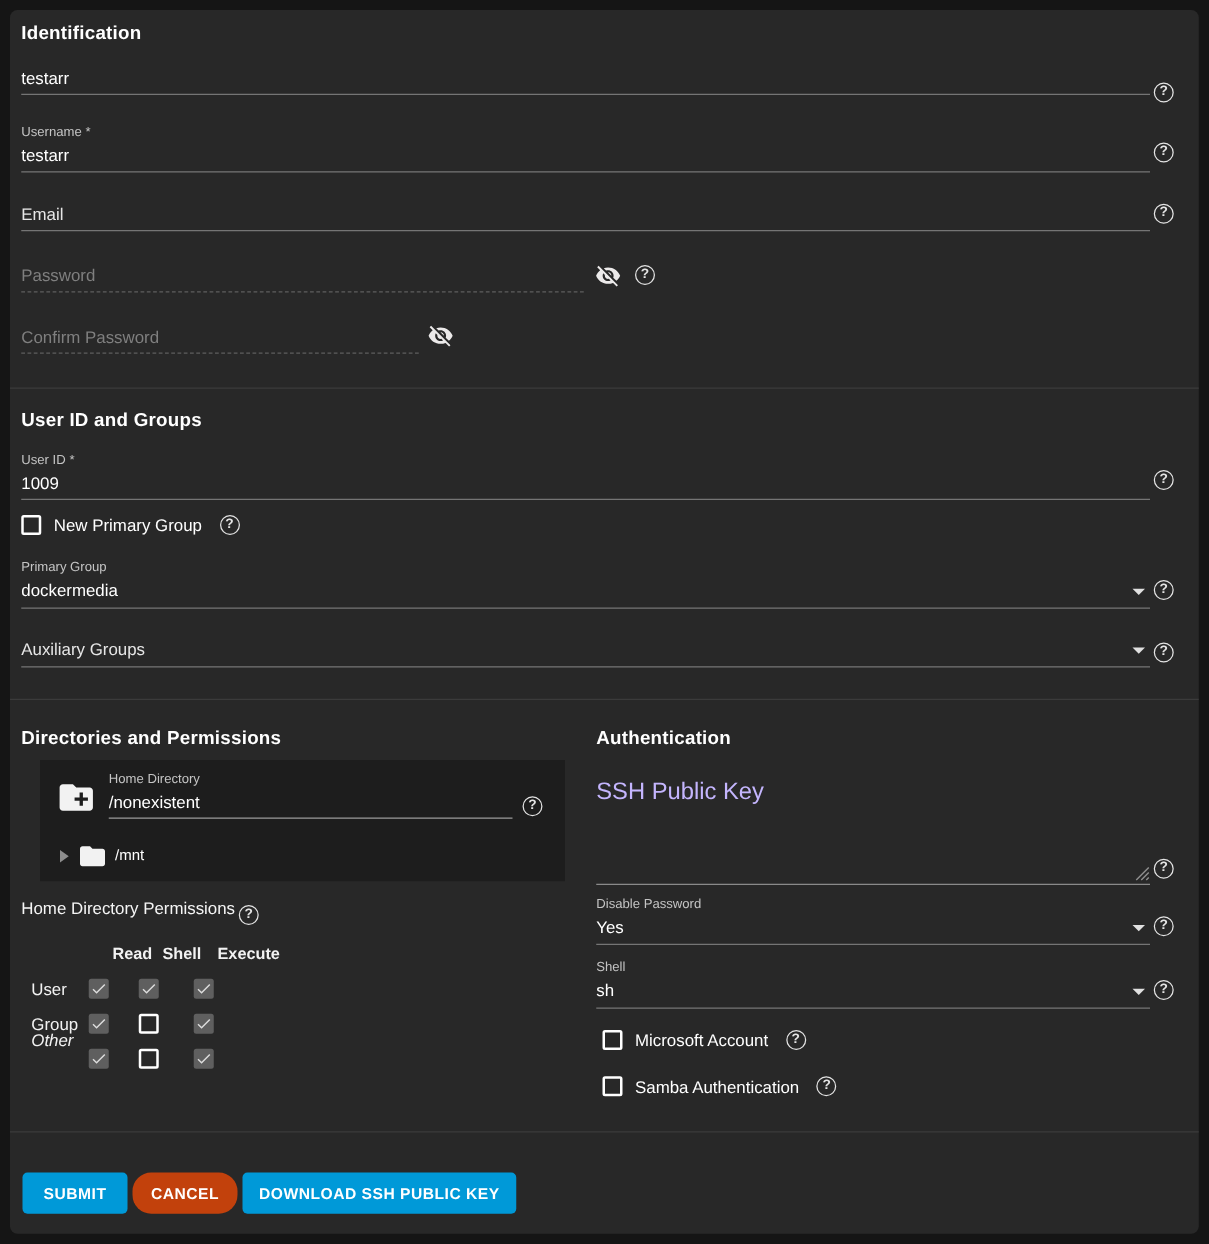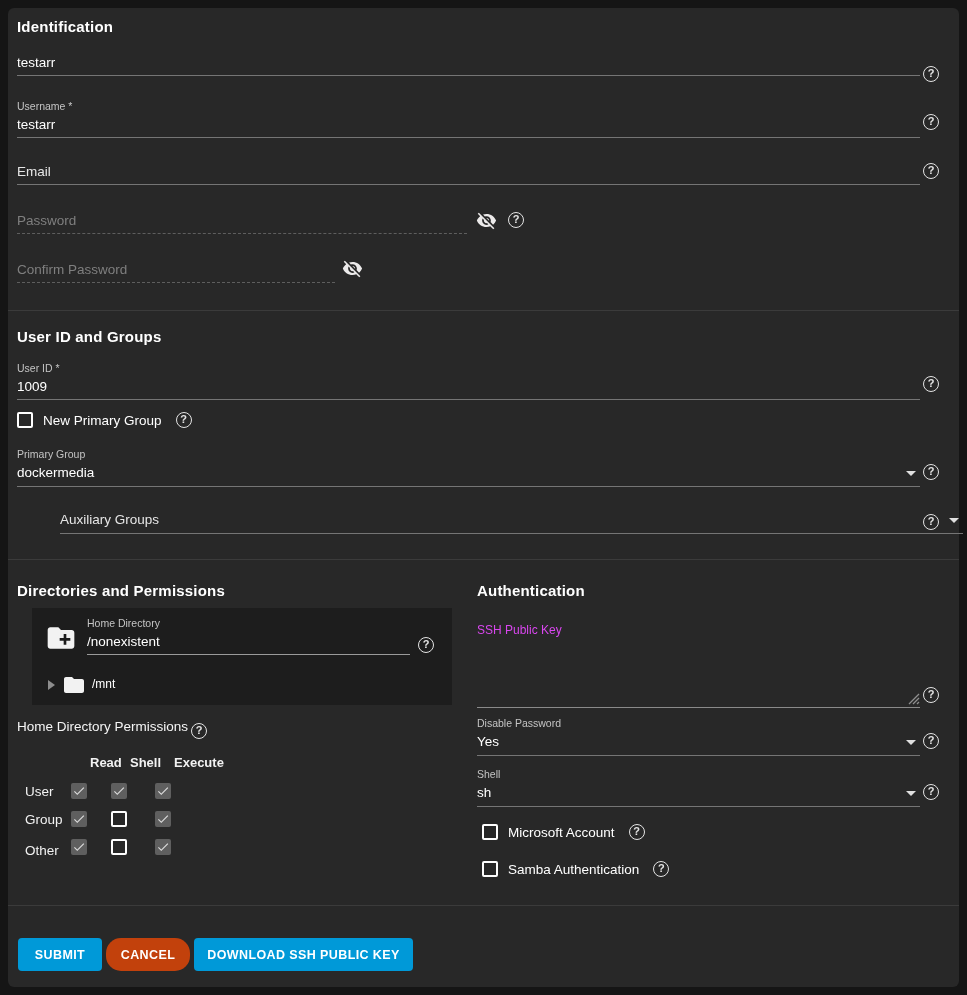--- a/index.html
+++ b/index.html
@@ -59,21 +59,21 @@
   
   .dir-panel { position:absolute; left:24px; top:47px; width:420px; height:97px; background:#1d1d1d;text-decoration:underline; }
   .tree-arrow { position:absolute; width:0; height:0; border-top:5px solid transparent;
                 border-bottom:5px solid transparent; border-left:7px solid #8d8d8d; }
 
   .btn { position:absolute; height:33px; border:none; border-radius:4px; color:#ffffff;
          font-family:"Liberation Sans", sans-serif; font-size:12.5px; font-weight:bold;
          letter-spacing:0.4px; cursor:pointer; }
 
   .ssh-area { position:absolute; }
-  .ssh-label { font-size:12px; color:#d946ef; }
+  .ssh-label { font-size:19px; color:#c4b5fd; }
   .ssh-box { position:absolute; left:0; right:0; bottom:0; border-bottom:1px solid #8a8a8a; }
   .resize-grip { position:absolute; right:0; bottom:3px; width:14px; height:14px; }
   .resize-grip svg { stroke:#8f8f8f; stroke-width:1.2; }
 </style>
 </head>
 <body>
 
 <div class="card">
 
   <div class="section" id="sec-identification">
@@ -144,21 +144,21 @@
 
     <div class="mat-field" style="left:9px; top:136px; width:903px;">
       <div class="mat-label">Primary Group</div>
       <div class="mat-value-row">
         <div class="mat-select-value">dockermedia</div>
         <span class="dd-arrow"></span>
       </div>
     </div>
     <span class="help-icon" style="left:915px; top:152px;"></span>
 
-    <div class="mat-field" style="left:9px; top:197px; width:903px;margin-left:43px;">
+    <div class="mat-field" style="left:9px; top:197px; width:903px;">
       <div class="mat-value-row">
         <div class="mat-select-value" style="color:#e6e6e6;">Auxiliary Groups</div>
         <span class="dd-arrow"></span>
       </div>
     </div>
     <span class="help-icon" style="left:915px; top:202px;"></span>
   </div>
 
   <div class="section" id="sec-dirs-auth">
 
@@ -220,21 +220,21 @@
           <path d="M9 16.17L4.83 12l-1.42 1.41L9 19 21 7l-1.41-1.41z"></path>
         </svg>
       </span>
     <span class="perm-box" style="left:103px; top:250px;"></span>
     <span class="perm-box checked" style="left:147px; top:250px;">
         <svg viewBox="0 0 24 24">
           <path d="M9 16.17L4.83 12l-1.42 1.41L9 19 21 7l-1.41-1.41z"></path>
         </svg>
       </span>
 
-    <div class="perm-rowlabel" style="left:17px; top:282px;">Other</div>
+    <div class="perm-rowlabel" style="left:17px; top:264px;font-style:italic;">Other</div>
     <span class="perm-box checked" style="left:63px; top:278px;">
         <svg viewBox="0 0 24 24">
           <path d="M9 16.17L4.83 12l-1.42 1.41L9 19 21 7l-1.41-1.41z"></path>
         </svg>
       </span>
     <span class="perm-box" style="left:103px; top:278px;"></span>
     <span class="perm-box checked" style="left:147px; top:278px;">
         <svg viewBox="0 0 24 24">
           <path d="M9 16.17L4.83 12l-1.42 1.41L9 19 21 7l-1.41-1.41z"></path>
         </svg>

